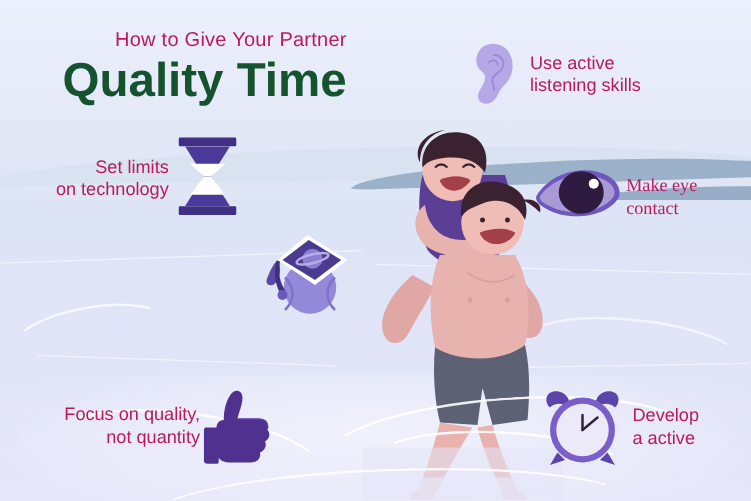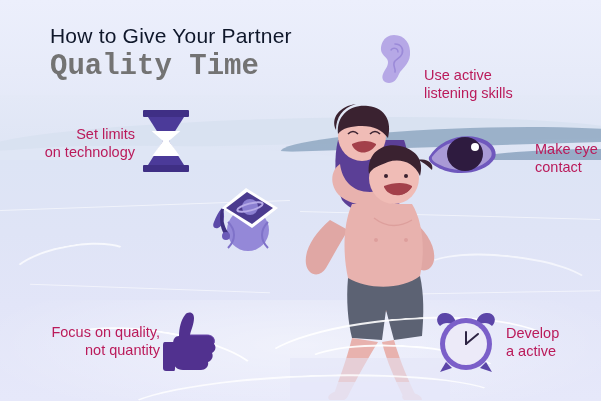--- a/index.html
+++ b/index.html
@@ -52,22 +52,22 @@
   .f5{left:420px;top:255px;width:170px;height:46px;transform:rotate(6deg);opacity:.7;}
   .f6{left:120px;top:375px;width:380px;height:60px;transform:rotate(-2deg);opacity:.9;}
   .streak{position:absolute;height:1px;background:rgba(255,255,255,.55);}
   .s1{left:0;top:205px;width:290px;transform:rotate(-2deg);}
   .s2{left:300px;top:215px;width:300px;transform:rotate(1.5deg);}
   .s3{left:30px;top:288px;width:240px;transform:rotate(2deg);}
   .s4{left:400px;top:292px;width:200px;transform:rotate(-1deg);}
 
   
   .headline{position:absolute;left:50px;top:24px;}
-  .h-line1{font-size:21px;color:#0f172a;letter-spacing:.2px;white-space:nowrap;text-align:right;}
-  .h-line2{font-size:29px;font-weight:bold;color:#737373;margin-top:2px;white-space:nowrap;font-family:Liberation Mono, monospace;}
+  .h-line1{font-size:16px;color:#be185d;letter-spacing:.2px;white-space:nowrap;text-align:right;}
+  .h-line2{font-size:38px;font-weight:bold;color:#14532d;margin-top:2px;white-space:nowrap;}
 
   
   .lab{position:absolute;color:#ba1a5a;font-size:14.5px;line-height:1.22;white-space:pre-line;}
   .lab.r{text-align:right;}
   .lab.l{text-align:left;}
 
   
   .icon{position:absolute;}
 
   
@@ -179,21 +179,21 @@
     <div class="h-line2">Quality Time</div>
   </div>
 
   <div class="icon ear">
     <svg width="34" height="50" viewBox="0 0 34 50">
       <path d="M16 1 C27 1 33 10 32 21 C31 31 24 34 21 40 C19 45 16 49 11 49 C6 49 3 45 5 40 C7 35 10 33 10 28 C10 24 6 23 4 19 C1 13 5 1 16 1 Z" fill="#b6a8e6"></path>
       <path d="M17 10 C23 10 26 15 24 20 C22 25 17 25 16 29 C15 33 18 35 17 38" stroke="#9b8ad8" stroke-width="1.6" fill="none" stroke-linecap="round"></path>
       <path d="M13 16 C15 13 20 14 20 18" stroke="#9b8ad8" stroke-width="1.4" fill="none" stroke-linecap="round"></path>
     </svg>
   </div>
-  <div class="lab l" style="left:424px;top:43px;margin-top:24px;">Use active
+  <div class="lab l" style="left:424px;top:43px;">Use active
 listening skills</div>
 
   <div class="icon hg">
     <div class="cap t"></div>
     <div class="bulb t"></div>
       <div class="sand t"></div>
     <div class="bulb b"></div>
       <div class="sand b"></div>
     <div class="cap b"></div>
   </div>
@@ -201,21 +201,21 @@
 on technology</div>
 
   <div class="icon eye">
     <svg width="72" height="48" viewBox="0 0 72 48">
       <path d="M2 26 C14 6 42 0 60 10 C68 15 70 22 68 27 C58 44 26 46 10 36 C4 33 1 29 2 26 Z" fill="#6f58bd"></path>
       <path d="M5 26 C16 10 40 5 57 13 C64 17 66 22 64 26 C55 40 27 42 13 34 C7 31 4 29 5 26 Z" fill="#a99ad6"></path>
       <ellipse cx="38" cy="23" rx="18" ry="17" fill="#2e1b3f"></ellipse>
       <circle cx="48" cy="16" r="4" fill="#ffffff"></circle>
     </svg>
   </div>
-  <div class="lab l" style="left:535px;top:141px;">Make eye
+  <div class="lab l" style="left:501px;top:141px;font-family:Liberation Serif, serif;">Make eye
 contact</div>
 
   <div class="icon plan">
     <svg width="72" height="66" viewBox="0 0 72 66">
       <circle cx="36" cy="44" r="21" fill="#9488d8"></circle>
       <path d="M16 36 C24 44 24 54 16 62" stroke="#7f72c9" stroke-width="2" fill="none"></path>
       <path d="M56 36 C48 44 48 54 56 62" stroke="#7f72c9" stroke-width="2" fill="none"></path>
       <path d="M10 22 C14 28 12 40 6 42 C2 43 0 40 2 36 C4 31 6 26 10 22 Z" fill="#5b49a8"></path>
       <path d="M34 2 L66 22 L40 42 L10 22 Z" fill="#ffffff"></path>
       <path d="M35 6 L61 22 L40 38 L14 22 Z" fill="#4b3b8f"></path>

